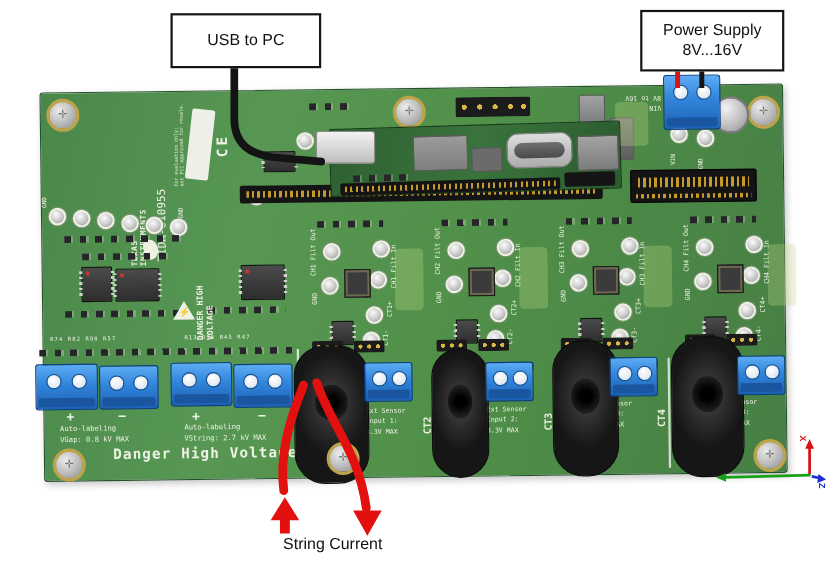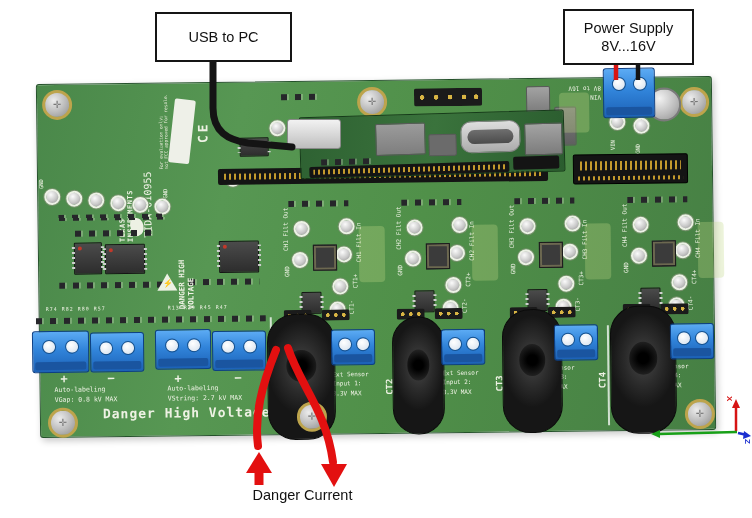--- a/index.html
+++ b/index.html
@@ -363,19 +363,19 @@
       <polygon points="651,434 660,430 660,438" fill="#18a018"></polygon>
       <path d="M 738 433 L 747 435" stroke="#1b2fd0" stroke-width="2.5" fill="none"></path>
       <polygon points="751,436 744,431 743,439" fill="#1b2fd0"></polygon>
       <text x="741" y="441" font-size="8" font-weight="bold" fill="#1b2fd0" transform="rotate(90 744 442)">Z</text>
     </g>
   </svg>
 
   <div class="callout" style="left:155px;top:12px;width:133px;height:46px;">
     <span>USB to PC</span>
   </div>
-  <div class="callout" style="left:563px;top:9px;width:127px;height:52px;align-items:center;">
+  <div class="callout" style="left:582px;top:9px;width:127px;height:52px;align-items:center;">
     <span>Power Supply</span>
     <span>8V...16V</span>
   </div>
-  <div class="plainlabel" style="left:210px;top:487px;width:185px;">Danger Current</div>
+  <div class="plainlabel" style="left:210px;top:487px;width:185px;">String Current</div>
 
 </div>
 
 </body></html>

